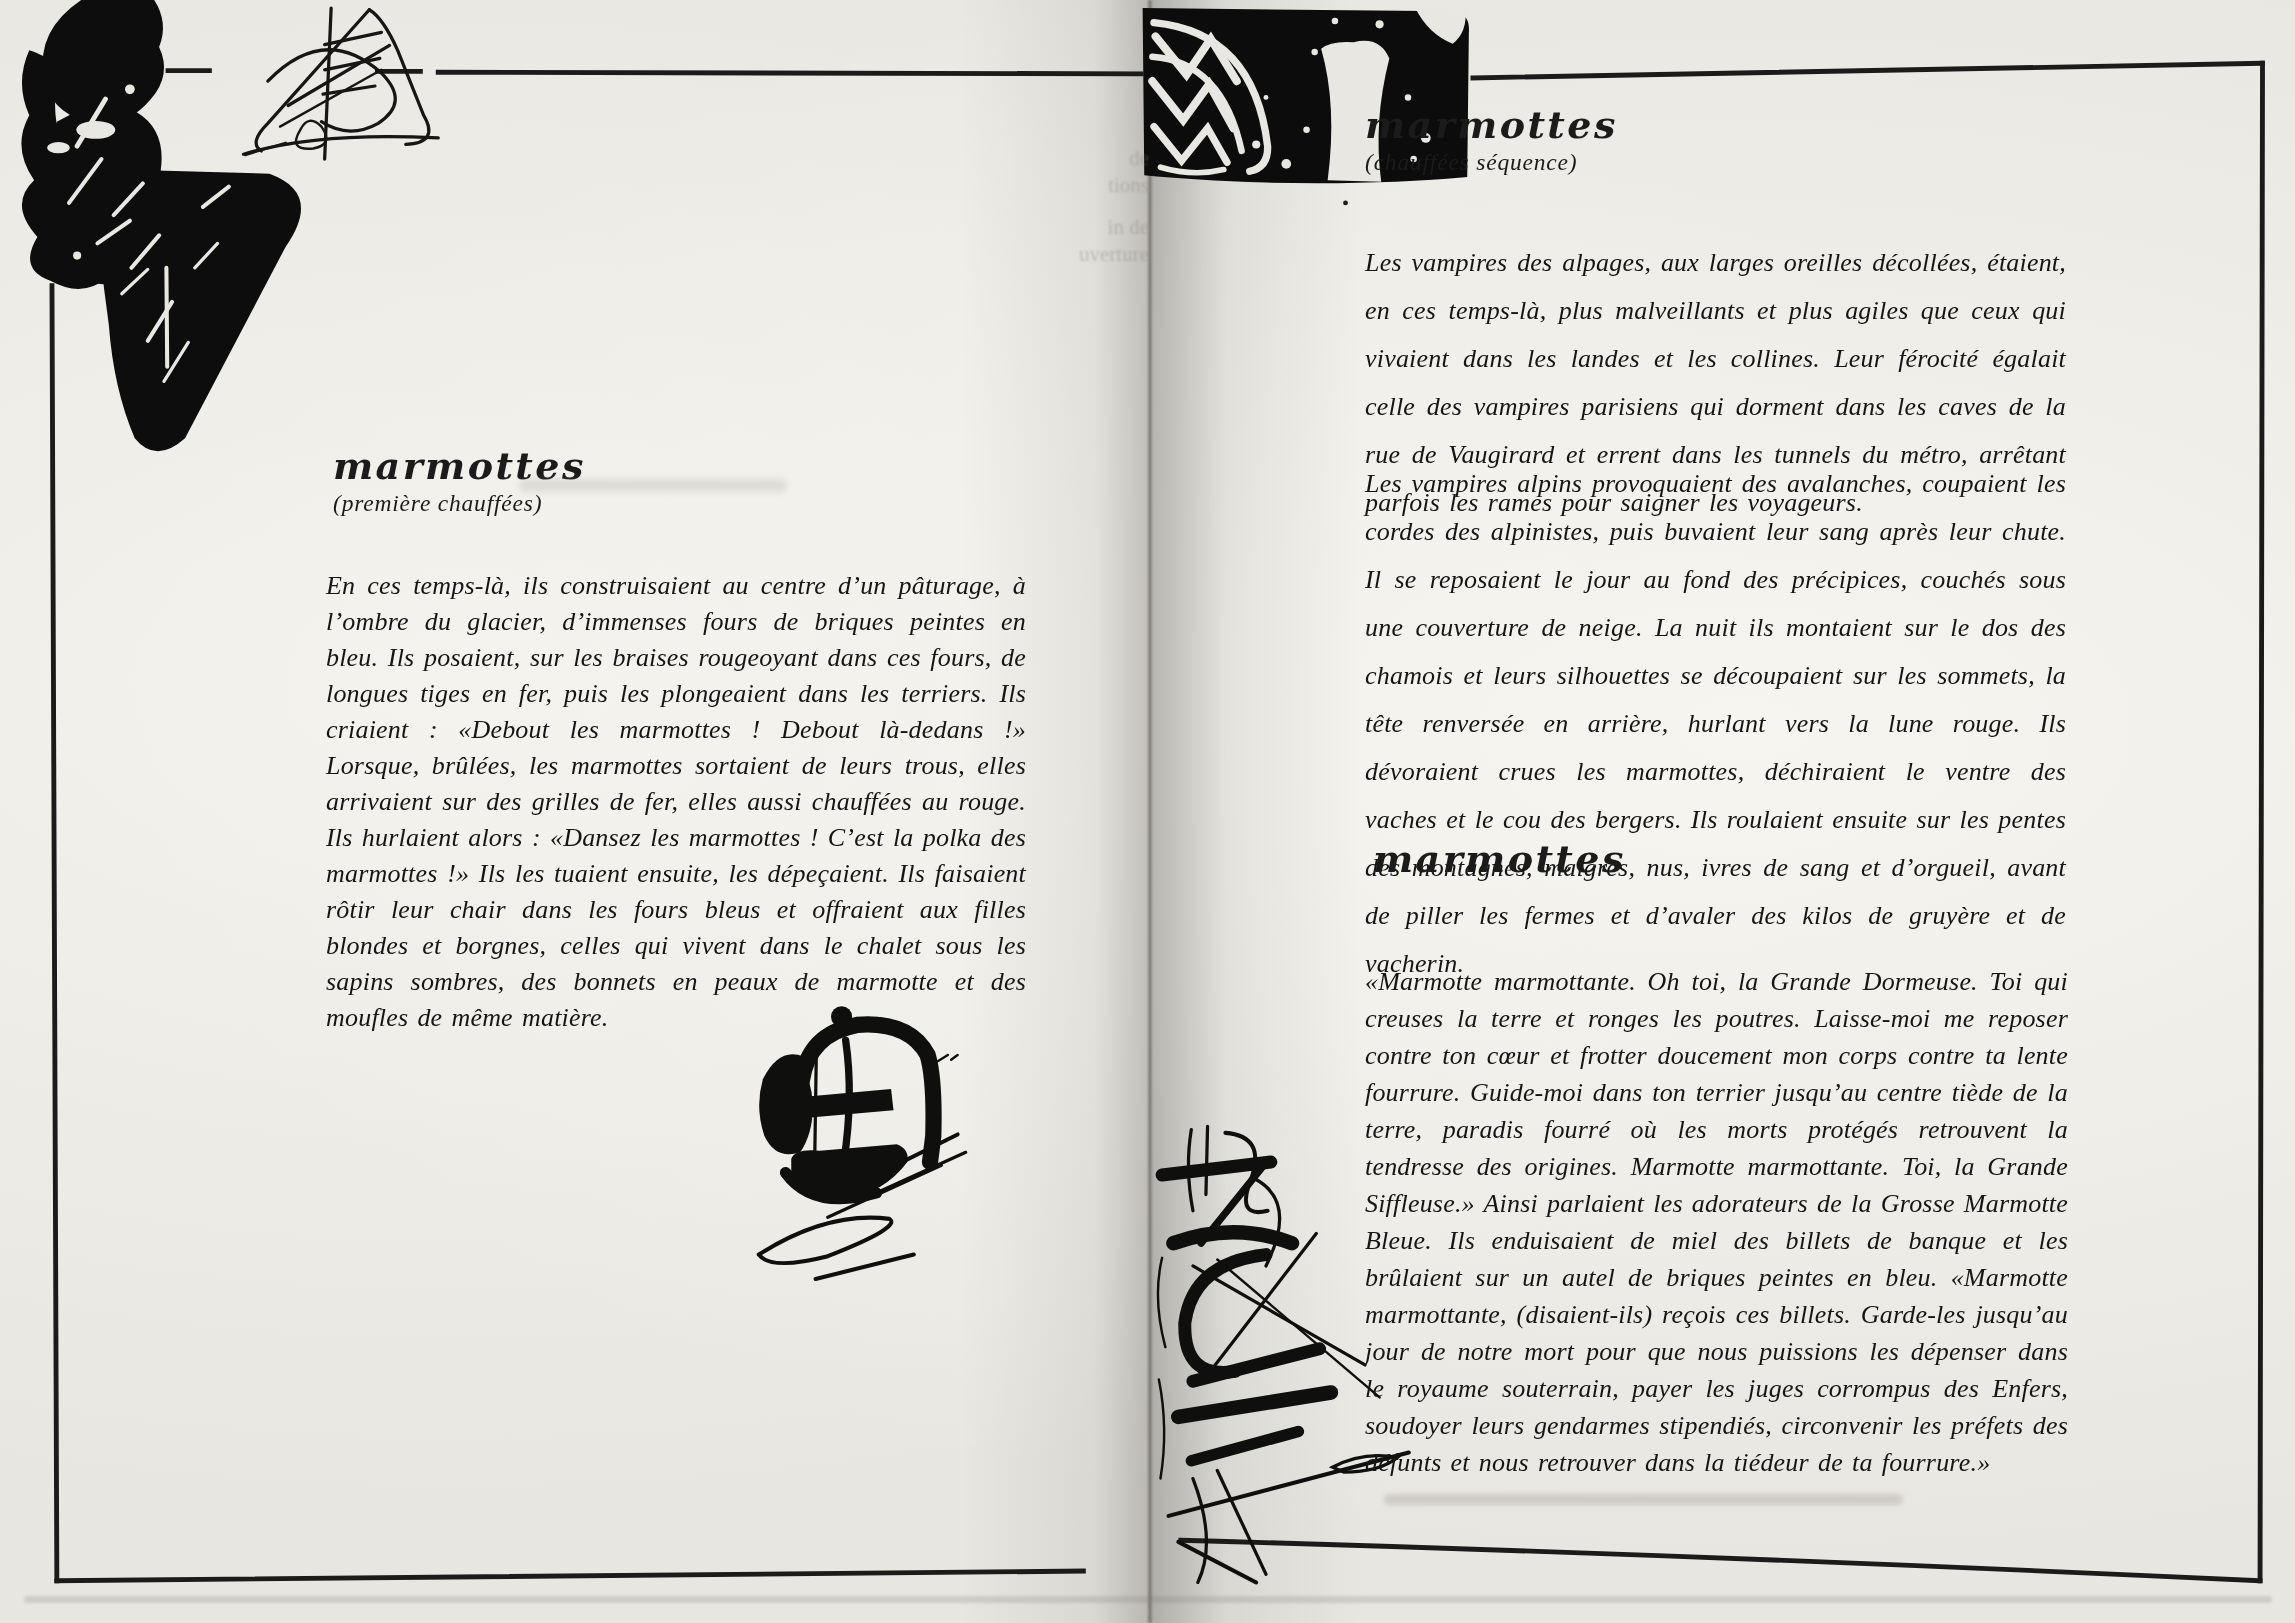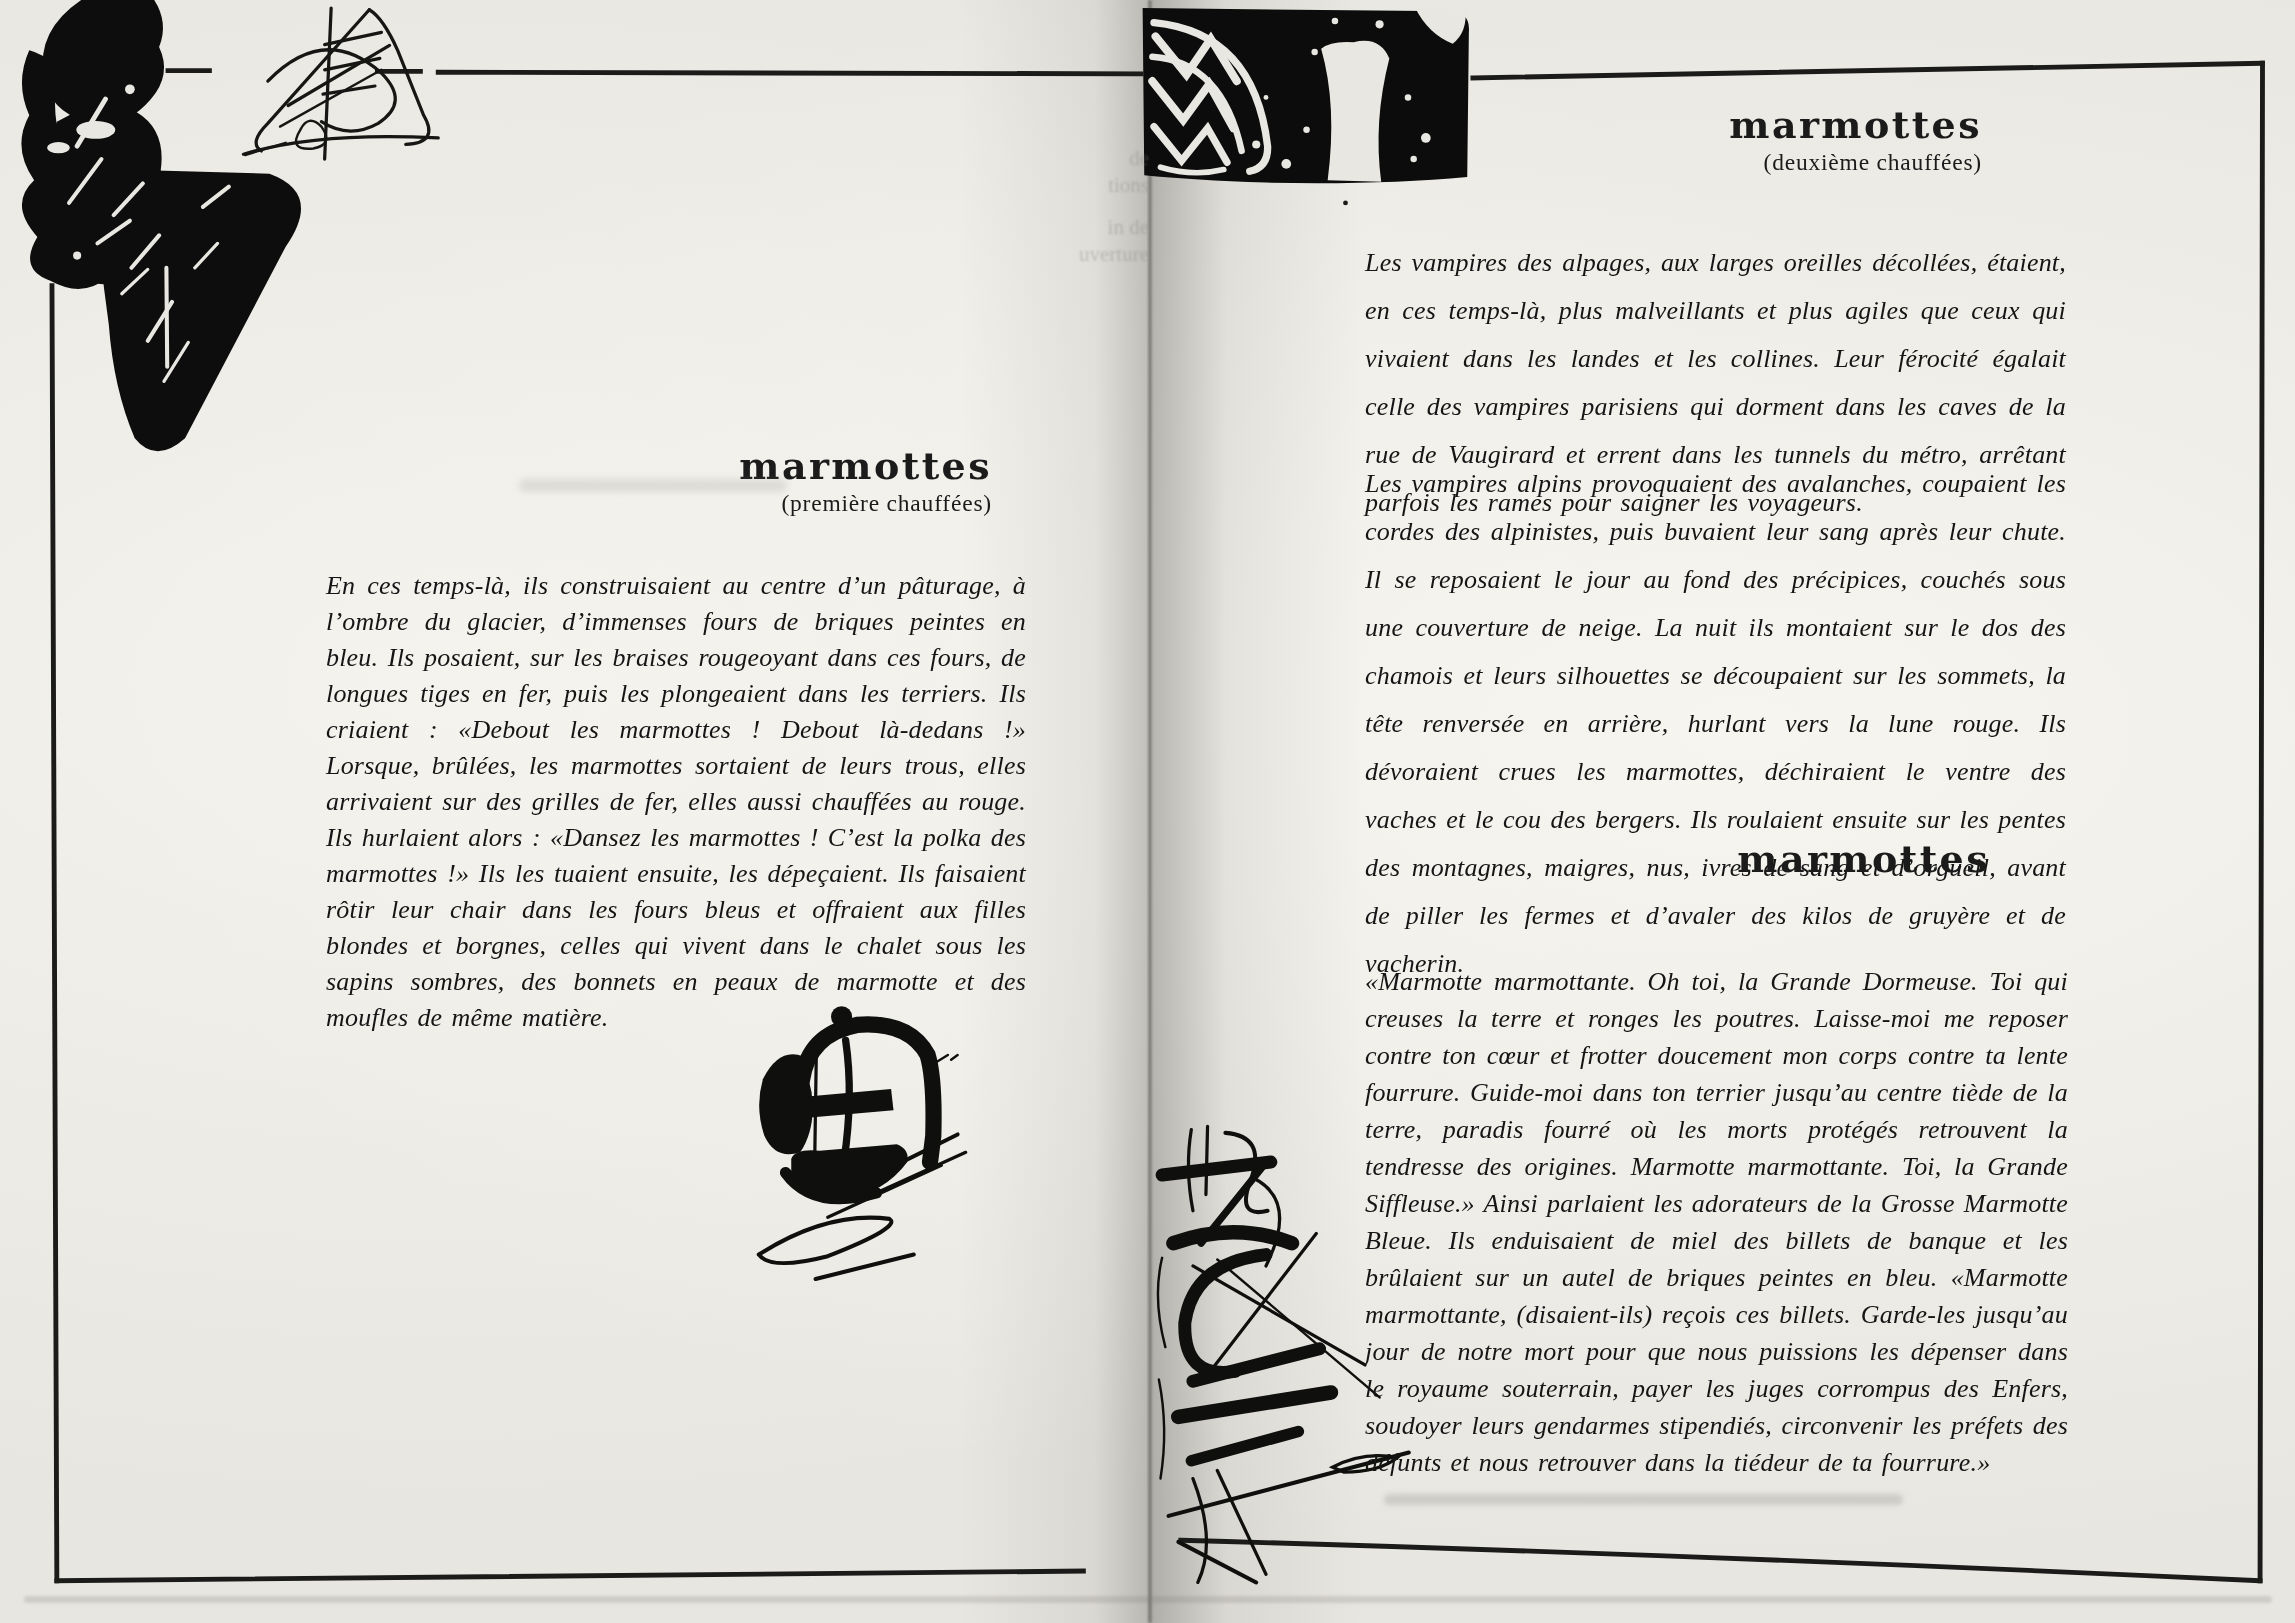--- a/index.html
+++ b/index.html
@@ -9,21 +9,21 @@
       radial-gradient(ellipse at 20% 42%, rgba(246,244,239,.9) 0%, rgba(246,244,239,0) 62%),
       radial-gradient(ellipse at 76% 45%, rgba(247,246,241,.95) 0%, rgba(247,246,241,0) 66%),
       #e8e6e0;
     font-family:"Liberation Serif", serif;color:#1b1b1b;
   }
   .page-shade{position:absolute;top:0;height:1623px;pointer-events:none;}
   .shade-left{left:958px;width:195px;background:linear-gradient(90deg,rgba(90,88,82,0) 0%,rgba(90,88,82,.10) 70%,rgba(70,68,64,.30) 100%);}
   .shade-right{left:1153px;width:211px;background:linear-gradient(90deg,rgba(70,68,64,.34) 0%,rgba(90,88,82,.10) 35%,rgba(90,88,82,0) 100%);}
   .gutter-line{position:absolute;left:1148px;top:0;width:4px;height:1623px;background:rgba(52,50,46,.42);filter:blur(0.8px);}
   svg.art{position:absolute;left:0;top:0;pointer-events:none;}
-  .title-block{position:absolute;text-align:right;}
+  .title-block{position:absolute;text-align:left;font-style:italic;}
   .title-main{font-family:"DejaVu Serif", serif;font-weight:bold;font-size:38px;letter-spacing:2.4px;line-height:1.1;}
   .title-sub{font-size:23.5px;letter-spacing:0.8px;margin-top:3.2px;}
   .body-par{
     position:absolute;font-style:italic;font-size:26px;text-align:justify;
     word-spacing:2.4px;letter-spacing:0.2px;color:#151515;
   }
   .par-left{line-height:36px;}
   .par-right{line-height:48px;margin-top:18px;}
   .par-right3{line-height:37px;}
   .ghost{position:absolute;text-align:right;color:#84827c;opacity:.38;filter:blur(1px);font-size:21px;line-height:24px;}
@@ -167,21 +167,21 @@
   </svg>
 
   <div class="title-block" style="left:333px;top:445px;width:659px;">
     <div class="title-main">marmottes</div>
     <div class="title-sub">(première chauffées)</div>
   </div>
   <div class="body-par par-left" style="left:326px;top:568px;width:700px;">En ces temps-là, ils construisaient au centre d’un pâturage, à l’ombre du glacier, d’immenses fours de briques peintes en bleu. Ils posaient, sur les braises rougeoyant dans ces fours, de longues tiges en fer, puis les plongeaient dans les terriers. Ils criaient : «Debout les marmottes ! Debout là-dedans !» Lorsque, brûlées, les marmottes sortaient de leurs trous, elles arrivaient sur des grilles de fer, elles aussi chauffées au rouge. Ils hurlaient alors : «Dansez les marmottes ! C’est la polka des marmottes !» Ils les tuaient ensuite, les dépeçaient. Ils faisaient rôtir leur chair dans les fours bleus et offraient aux filles blondes et borgnes, celles qui vivent dans le chalet sous les sapins sombres, des bonnets en peaux de marmotte et des moufles de même matière.</div>
 
   <div class="title-block" style="left:1365px;top:104px;width:617px;">
     <div class="title-main">marmottes</div>
-    <div class="title-sub">(deuxième chauffées)</div>
+    <div class="title-sub">(chauffées séquence)</div>
   </div>
   <div class="body-par par-right" style="left:1365px;top:221px;width:701px;">Les vampires des alpages, aux larges oreilles décollées, étaient, en ces temps-là, plus malveillants et plus agiles que ceux qui vivaient dans les landes et les collines. Leur férocité égalait celle des vampires parisiens qui dorment dans les caves de la rue de Vaugirard et errent dans les tunnels du métro, arrêtant parfois les rames pour saigner les voyageurs.</div>
   <div class="body-par par-right" style="left:1365px;top:442px;width:701px;">Les vampires alpins provoquaient des avalanches, coupaient les cordes des alpinistes, puis buvaient leur sang après leur chute. Il se reposaient le jour au fond des précipices, couchés sous une couverture de neige. La nuit ils montaient sur le dos des chamois et leurs silhouettes se découpaient sur les sommets, la tête renversée en arrière, hurlant vers la lune rouge. Ils dévoraient crues les marmottes, déchiraient le ventre des vaches et le cou des bergers. Ils roulaient ensuite sur les pentes des montagnes, maigres, nus, ivres de sang et d’orgueil, avant de piller les fermes et d’avaler des kilos de gruyère et de vacherin.</div>
 
   <div class="title-block" style="left:1373px;top:838px;width:617px;">
     <div class="title-main">marmottes</div>
   </div>
   <div class="body-par par-right3" style="left:1365px;top:963px;width:703px;">«Marmotte marmottante. Oh toi, la Grande Dormeuse. Toi qui creuses la terre et ronges les poutres. Laisse-moi me reposer contre ton cœur et frotter doucement mon corps contre ta lente fourrure. Guide-moi dans ton terrier jusqu’au centre tiède de la terre, paradis fourré où les morts protégés retrouvent la tendresse des origines. Marmotte marmottante. Toi, la Grande Siffleuse.» Ainsi parlaient les adorateurs de la Grosse Marmotte Bleue. Ils enduisaient de miel des billets de banque et les brûlaient sur un autel de briques peintes en bleu. «Marmotte marmottante, (disaient-ils) reçois ces billets. Garde-les jusqu’au jour de notre mort pour que nous puissions les dépenser dans le royaume souterrain, payer les juges corrompus des Enfers, soudoyer leurs gendarmes stipendiés, circonvenir les préfets des défunts et nous retrouver dans la tiédeur de ta fourrure.»</div>
 
   <div class="ghost" style="left:1039px;top:146px;width:110px;">

